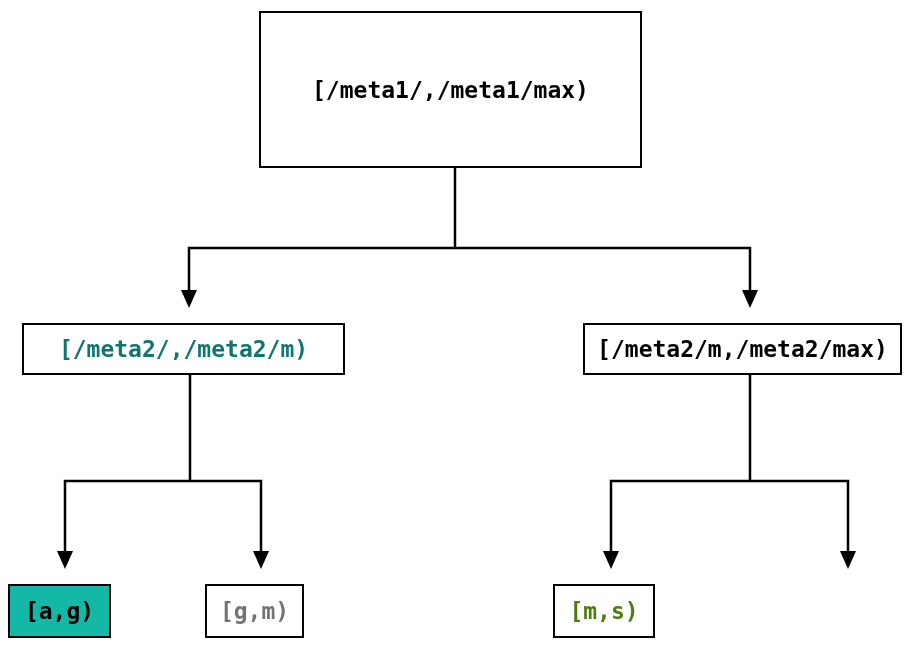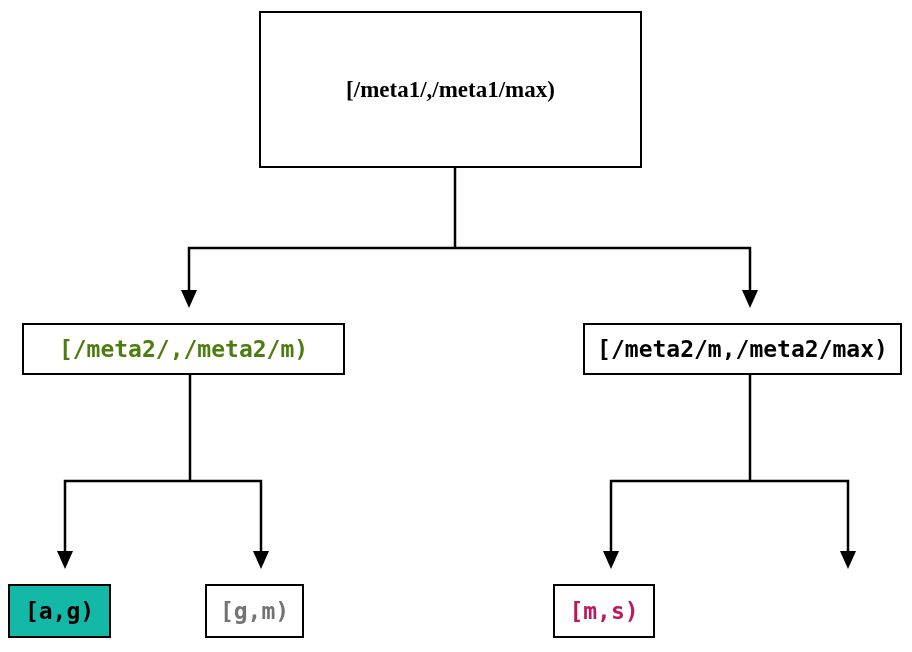--- a/index.html
+++ b/index.html
@@ -68,26 +68,26 @@
     </g>
 
     <g>
       <path class="edge-line" d="M750,375 L750,481" stroke="#000000"></path>
       <path class="edge-line" d="M611,551 L611,481 L848,481 L848,551" stroke="#000000"></path>
       <polygon class="arrowhead" points="611,569 603,551 619,551" fill="#000000"></polygon>
       <polygon class="arrowhead" points="848,569 840,551 856,551" fill="#000000"></polygon>
     </g>
   </svg>
 
-  <div class="node" style="left: 259px; top: 11px; width: 383px; height: 157px; border-color: rgb(0, 0, 0); color: rgb(0, 0, 0); background: rgb(255, 255, 255); font-family: Liberation Serif, serif;">[/meta1/,/meta1/max)</div>
+  <div class="node" style="left: 259px; top: 11px; width: 383px; height: 157px; border-color: rgb(0, 0, 0); color: rgb(0, 0, 0); background: rgb(255, 255, 255);">[/meta1/,/meta1/max)</div>
 
-  <div class="node" style="left: 22px; top: 323px; width: 323px; height: 52px; border-color: rgb(0, 0, 0); color: #4d7c0f; background: rgb(255, 255, 255);">[/meta2/,/meta2/m)</div>
+  <div class="node" style="left: 22px; top: 323px; width: 323px; height: 52px; border-color: rgb(0, 0, 0); color: #0f766e; background: rgb(255, 255, 255);">[/meta2/,/meta2/m)</div>
 
   <div class="node" style="left: 583px; top: 323px; width: 319px; height: 52px; border-color: rgb(0, 0, 0); color: #000000; background: rgb(255, 255, 255);">[/meta2/m,/meta2/max)</div>
 
   <div class="node" style="left: 8px; top: 584px; width: 103px; height: 54px; border-color: rgb(0, 0, 0); color: rgb(0, 0, 0); background: #14b8a6;">[a,g)</div>
 
   <div class="node" style="left: 205px; top: 584px; width: 99px; height: 54px; border-color: rgb(0, 0, 0); color: #737373; background: rgb(255, 255, 255);">[g,m)</div>
 
-  <div class="node" style="left: 553px; top: 584px; width: 102px; height: 54px; border-color: rgb(0, 0, 0); color: #be185d; background: rgb(255, 255, 255);">[m,s)</div>
+  <div class="node" style="left: 553px; top: 584px; width: 102px; height: 54px; border-color: rgb(0, 0, 0); color: #4d7c0f; background: rgb(255, 255, 255);">[m,s)</div>
 
 
 </div>
 
 </body></html>

